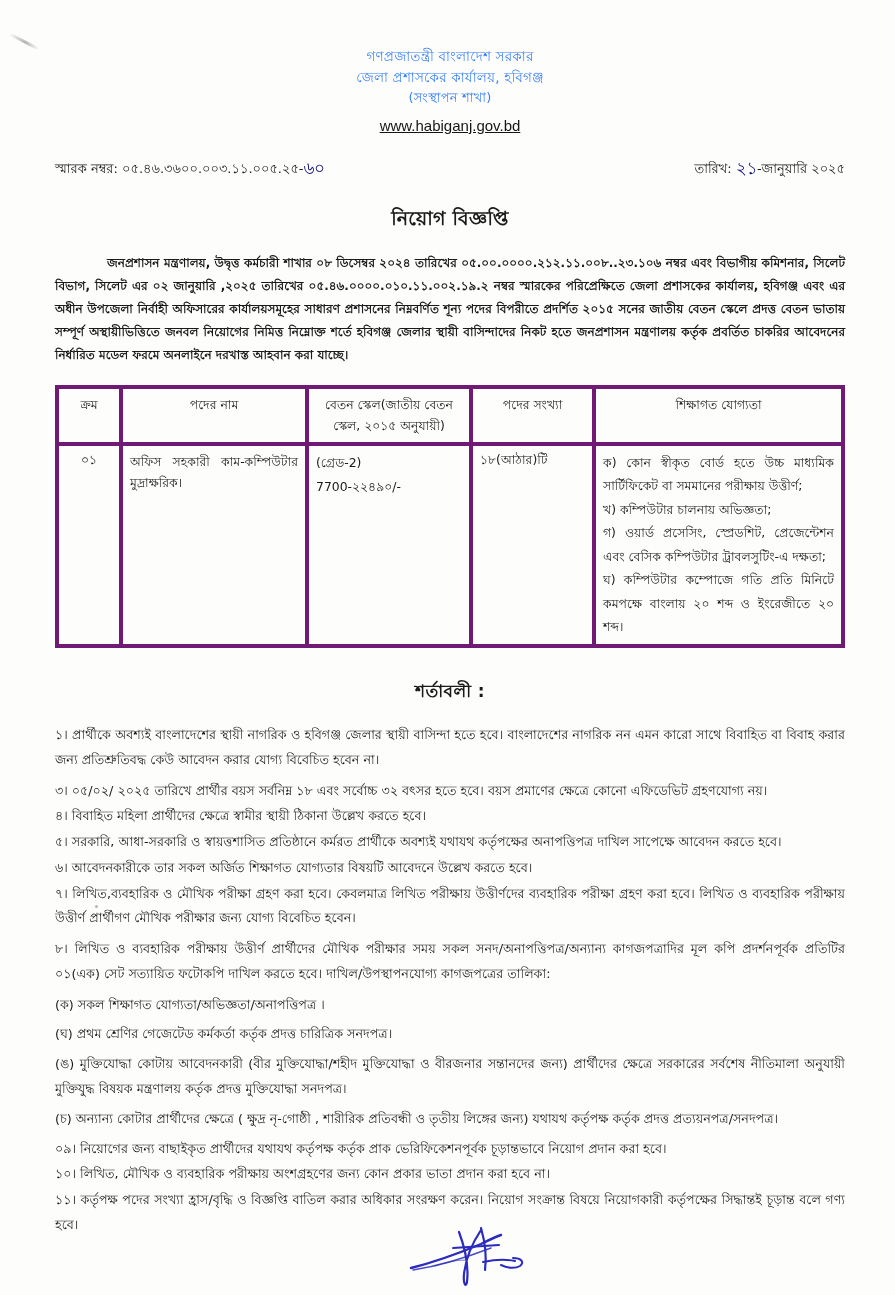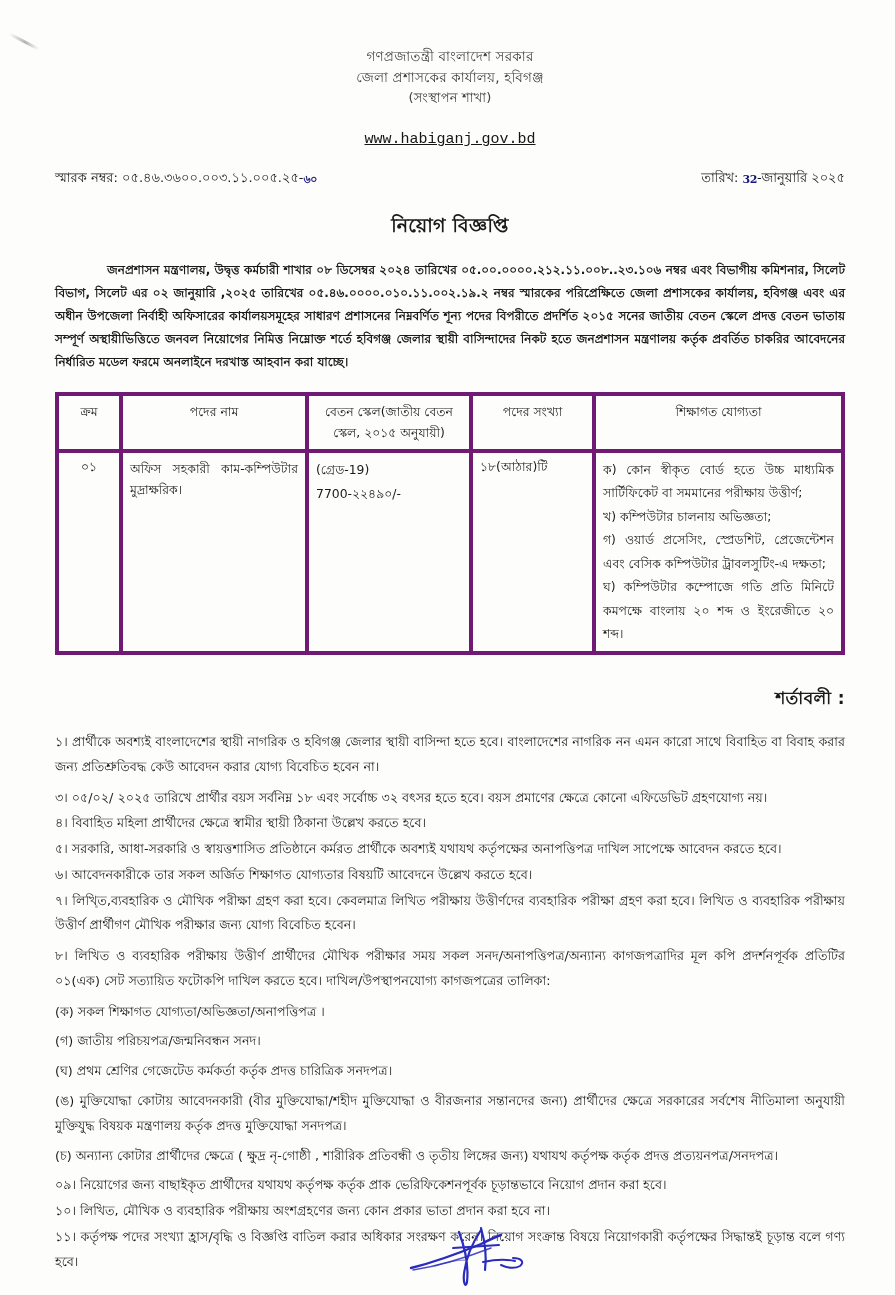--- a/index.html
+++ b/index.html
@@ -51,45 +51,45 @@
 
   
   .letterhead {
     text-align: center;
     padding-top: 46px;
     line-height: 1.55;
   }
   .letterhead .ln {
     font-size: 13.5px;
     letter-spacing: 0.2px;
-    color: #404040;
+    color: #3b82f6;
   }
   .letterhead .branch {
     font-size: 13px;
   }
   .letterhead .site {
-    font-family: Liberation Mono, monospace;
+    font-family: Liberation Sans, sans-serif;
     font-size: 15px;
     text-decoration: underline;
-    margin-top: 20px;
+    margin-top: 6px;
     color: #161616;
   }
 
   .memo-row {
     display: flex;
     justify-content: space-between;
     align-items: flex-end;
     margin-top: 17px;
     font-size: 13px;
   }
   .memo-left, .memo-right { white-space: nowrap; }
   .handwrite {
     font-family: "DejaVu Serif", "Liberation Serif", serif;
-    font-weight: bold;
-    font-size: 11px;
+    font-weight: normal;
+    font-size: 17px;
     color: #15157a;
     letter-spacing: -0.5px;
     position: relative;
     top: 1px;
   }
 
   .doc-title {
     text-align: center;
     font-size: 19px;
     font-weight: bold;
@@ -142,21 +142,21 @@
     line-height: 1.9;
     text-align: justify;
   }
   td.c-qual .q {
     display: block;
   }
   .row-body td { height: 135px; }
 
   
   .cond-title {
-    text-align: right;
+    text-align: center;
     font-size: 17px;
     font-weight: bold;
     margin-top: 30px;
     letter-spacing: 0.4px;
   }
   .cond-list {
     margin-top: 17px;
     font-size: 12.7px;
     line-height: 1.95;
   }
@@ -199,21 +199,21 @@
       <div class="site">www.habiganj.gov.bd</div>
     </div>
 
     <div class="memo-row">
       <div class="memo-left">
         <span>স্মারক নম্বর:</span>
         <span>০৫.৪৬.৩৬০০.০০৩.১১.০০৫.২৫-</span><span class="handwrite">৬০</span>
       </div>
       <div class="memo-right">
         <span>তারিখ:</span>
-        <span class="handwrite">32</span><span>-জানুয়ারি ২০২৫</span>
+        <span class="handwrite">২১</span><span>-জানুয়ারি ২০২৫</span>
       </div>
     </div>
 
     <div class="doc-title">নিয়োগ বিজ্ঞপ্তি</div>
 
     <div class="intro">জনপ্রশাসন মন্ত্রণালয়, উদ্বৃত্ত কর্মচারী শাখার ০৮ ডিসেম্বর ২০২৪ তারিখের ০৫.০০.০০০০.২১২.১১.০০৮..২৩.১০৬ নম্বর এবং বিভাগীয় কমিশনার, সিলেট বিভাগ, সিলেট এর ০২ জানুয়ারি ,২০২৫ তারিখের ০৫.৪৬.০০০০.০১০.১১.০০২.১৯.২ নম্বর স্মারকের পরিপ্রেক্ষিতে জেলা প্রশাসকের কার্যালয়, হবিগঞ্জ এবং এর অধীন উপজেলা নির্বাহী অফিসারের কার্যালয়সমূহের সাধারণ প্রশাসনের নিম্নবর্ণিত শূন্য পদের বিপরীতে প্রদর্শিত ২০১৫ সনের জাতীয় বেতন স্কেলে প্রদত্ত বেতন ভাতায় সম্পূর্ণ অস্থায়ীভিত্তিতে জনবল নিয়োগের নিমিত্ত নিম্নোক্ত শর্তে হবিগঞ্জ জেলার স্থায়ী বাসিন্দাদের নিকট হতে জনপ্রশাসন মন্ত্রণালয় কর্তৃক প্রবর্তিত চাকরির আবেদনের নির্ধারিত মডেল ফরমে অনলাইনে দরখাস্ত আহবান করা যাচ্ছে।</div>
 
     <table class="post-table">
       <thead>
         <tr>
@@ -222,21 +222,21 @@
           <th class="col-scale">বেতন স্কেল(জাতীয় বেতন স্কেল, ২০১৫ অনুযায়ী)</th>
           <th class="col-count">পদের সংখ্যা</th>
           <th>শিক্ষাগত যোগ্যতা</th>
         </tr>
       </thead>
       <tbody>
         <tr class="row-body">
           <td class="c-serial">০১</td>
           <td class="c-post">অফিস সহকারী কাম-কম্পিউটার মুদ্রাক্ষরিক।</td>
           <td class="c-scale">
-            <div>(গ্রেড-19)</div>
+            <div>(গ্রেড-2)</div>
             <div>7700-২২৪৯০/-</div>
           </td>
           <td class="c-count">১৮(আঠার)টি</td>
           <td class="c-qual">
             <span class="q">ক) কোন স্বীকৃত বোর্ড হতে উচ্চ মাধ্যমিক সার্টিফিকেট বা সমমানের পরীক্ষায় উত্তীর্ণ;</span>
             <span class="q">খ) কম্পিউটার চালনায় অভিজ্ঞতা;</span>
             <span class="q">গ) ওয়ার্ড প্রসেসিং, স্প্রেডশিট, প্রেজেন্টেশন এবং বেসিক কম্পিউটার ট্রাবলসুটিং-এ দক্ষতা;</span>
             <span class="q">ঘ) কম্পিউটার কম্পোজে গতি প্রতি মিনিটে কমপক্ষে বাংলায় ২০ শব্দ ও ইংরেজীতে ২০ শব্দ।</span>
           </td>
         </tr>
@@ -248,21 +248,20 @@
     <div class="cond-list">
       <div class="cond-item">১। প্রার্থীকে অবশ্যই বাংলাদেশের স্থায়ী নাগরিক ও হবিগঞ্জ জেলার স্থায়ী বাসিন্দা হতে হবে। বাংলাদেশের নাগরিক নন এমন কারো সাথে বিবাহিত বা বিবাহ করার জন্য প্রতিশ্রুতিবদ্ধ কেউ আবেদন করার যোগ্য বিবেচিত হবেন না।</div>
       <div class="cond-item tight">৩। ০৫/০২/ ২০২৫  তারিখে প্রার্থীর বয়স সর্বনিম্ন ১৮ এবং সর্বোচ্চ ৩২ বৎসর হতে হবে। বয়স প্রমাণের ক্ষেত্রে কোনো এফিডেভিট গ্রহণযোগ্য নয়।</div>
       <div class="cond-item tight">৪। বিবাহিত মহিলা প্রার্থীদের ক্ষেত্রে স্বামীর স্থায়ী ঠিকানা উল্লেখ করতে হবে।</div>
       <div class="cond-item tight">৫। সরকারি, আধা-সরকারি ও স্বায়ত্তশাসিত প্রতিষ্ঠানে কর্মরত প্রার্থীকে অবশ্যই যথাযথ কর্তৃপক্ষের অনাপত্তিপত্র দাখিল সাপেক্ষে আবেদন করতে হবে।</div>
       <div class="cond-item tight">৬। আবেদনকারীকে তার সকল অর্জিত শিক্ষাগত যোগ্যতার বিষয়টি আবেদনে উল্লেখ করতে হবে।</div>
       <div class="cond-item">৭। লিখিত,ব্যবহারিক ও মৌখিক পরীক্ষা গ্রহণ করা হবে। কেবলমাত্র লিখিত পরীক্ষায় উত্তীর্ণদের ব্যবহারিক পরীক্ষা গ্রহণ করা হবে।  লিখিত ও ব্যবহারিক পরীক্ষায় উত্তীর্ণ প্রার্থীগণ মৌখিক পরীক্ষার জন্য যোগ্য বিবেচিত হবেন।</div>
       <div class="cond-item">৮। লিখিত ও ব্যবহারিক পরীক্ষায় উত্তীর্ণ প্রার্থীদের মৌখিক পরীক্ষার সময় সকল সনদ/অনাপত্তিপত্র/অন্যান্য কাগজপত্রাদির মূল কপি প্রদর্শনপূর্বক প্রতিটির ০১(এক) সেট সত্যায়িত ফটোকপি দাখিল করতে হবে। দাখিল/উপস্থাপনযোগ্য কাগজপত্রের তালিকা:</div>
 
       <div class="sub-item">(ক) সকল শিক্ষাগত যোগ্যতা/অভিজ্ঞতা/অনাপত্তিপত্র ।</div>
-      <div class="sub-item">(গ)  জাতীয় পরিচয়পত্র/জন্মনিবন্ধন সনদ।</div>
       <div class="sub-item">(ঘ) প্রথম শ্রেণির গেজেটেড কর্মকর্তা কর্তৃক প্রদত্ত চারিত্রিক সনদপত্র।</div>
       <div class="sub-item">(ঙ) মুক্তিযোদ্ধা কোটায় আবেদনকারী (বীর মুক্তিযোদ্ধা/শহীদ  মুক্তিযোদ্ধা ও বীরজনার সন্তানদের জন্য)  প্রার্থীদের ক্ষেত্রে সরকারের সর্বশেষ নীতিমালা অনুযায়ী মুক্তিযুদ্ধ বিষয়ক মন্ত্রণালয় কর্তৃক প্রদত্ত মুক্তিযোদ্ধা সনদপত্র।</div>
       <div class="sub-item">(চ) অন্যান্য  কোটার প্রার্থীদের ক্ষেত্রে ( ক্ষুদ্র  নৃ-গোষ্ঠী , শারীরিক প্রতিবন্ধী ও তৃতীয় লিঙ্গের জন্য) যথাযথ কর্তৃপক্ষ কর্তৃক প্রদত্ত প্রত্যয়নপত্র/সনদপত্র।</div>
 
       <div class="cond-item tight">০৯। নিয়োগের জন্য বাছাইকৃত প্রার্থীদের যথাযথ কর্তৃপক্ষ কর্তৃক প্রাক ভেরিফিকেশনপূর্বক চূড়ান্তভাবে নিয়োগ প্রদান করা হবে।</div>
       <div class="cond-item tight">১০। লিখিত, মৌখিক ও ব্যবহারিক পরীক্ষায় অংশগ্রহণের জন্য কোন প্রকার ভাতা প্রদান করা হবে না।</div>
       <div class="cond-item">১১। কর্তৃপক্ষ পদের সংখ্যা হ্রাস/বৃদ্ধি ও বিজ্ঞপ্তি বাতিল করার অধিকার সংরক্ষণ করেন। নিয়োগ সংক্রান্ত বিষয়ে নিয়োগকারী কর্তৃপক্ষের সিদ্ধান্তই চূড়ান্ত বলে গণ্য হবে।</div>
 
     </div>
 

